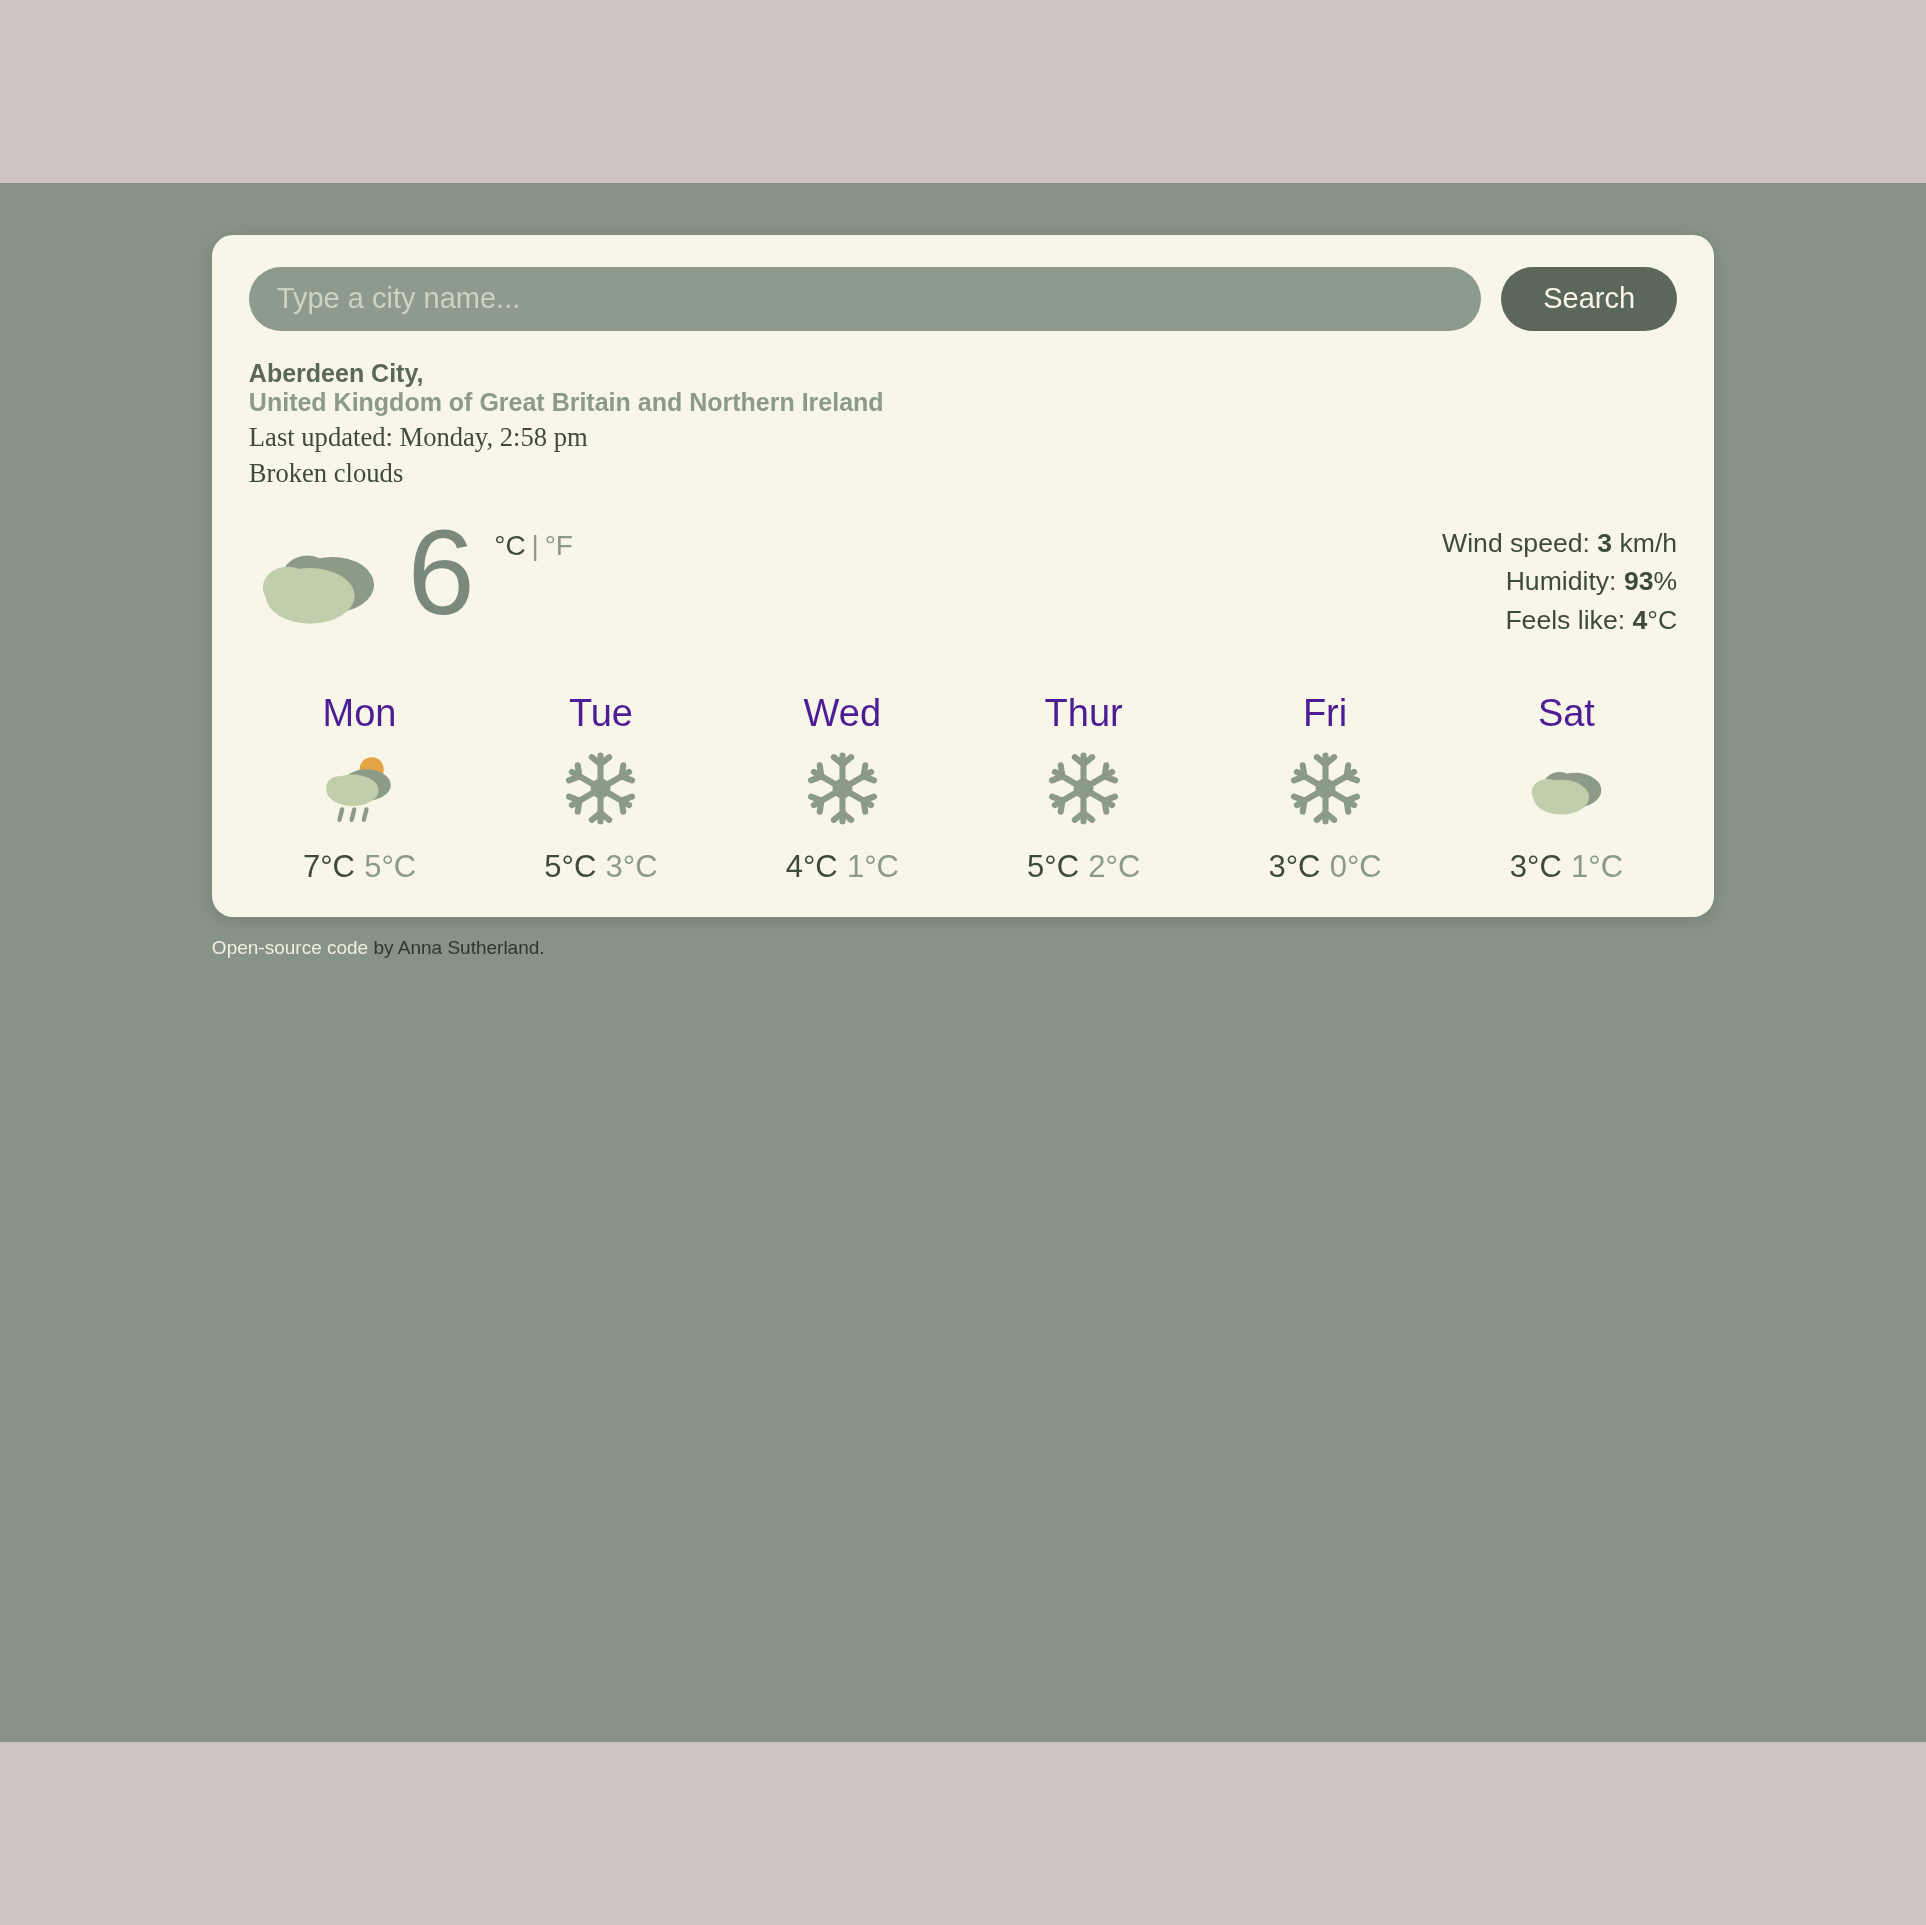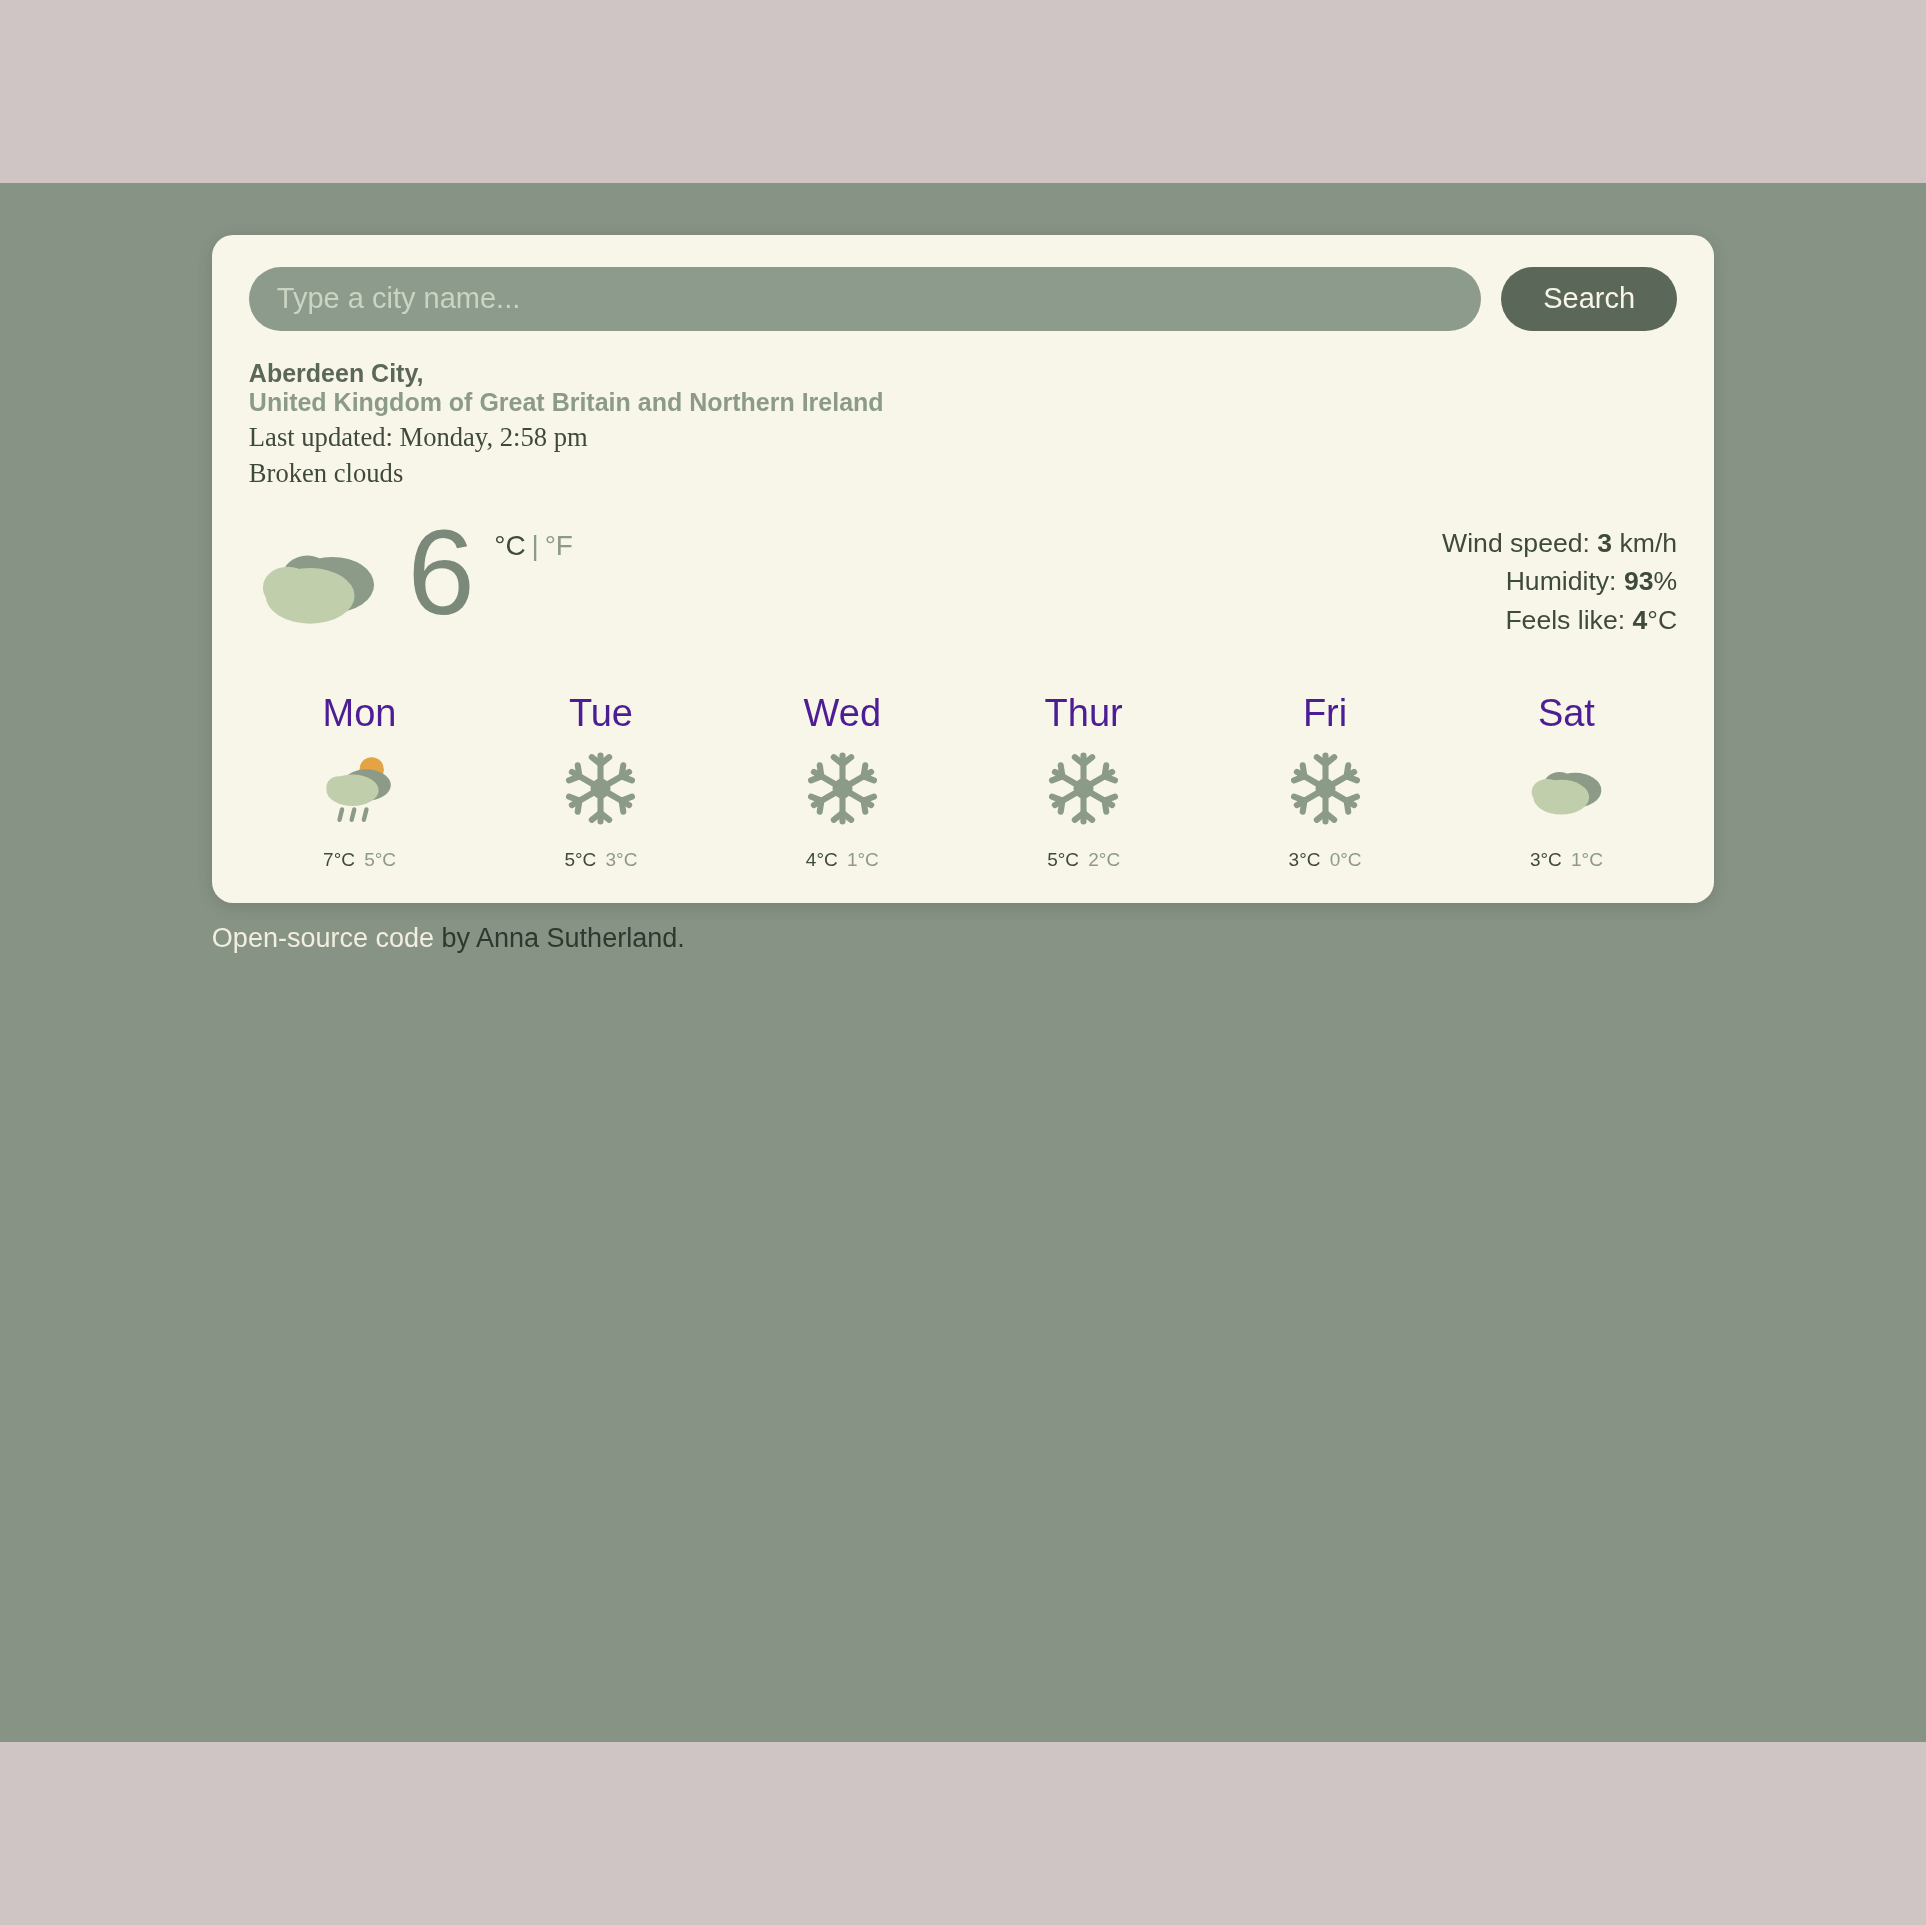--- a/index.html
+++ b/index.html
@@ -120,25 +120,25 @@
   flex-direction: column;
   align-items: center;
   width: 15.5%;
 }
 .fday .dlabel {
   font-size: 38px;
   color: #4c1d95;
   margin-bottom: 10.4px;
 }
 .fday .ficon { width: 87px; height: 87px; margin-bottom: 17.3px; }
-.fday .temps { font-size: 19px; color: #3e4a3c; white-space: nowrap; }
+.fday .temps { font-size: 31px; color: #3e4a3c; white-space: nowrap; }
 .fday .temps .lo { color: #8b9b87; margin-left: 9.2px; }
 .footer {
   margin-top: 19.6px;
-  font-size: 27px;
+  font-size: 19px;
   color: #2f382e;
 }
 .footer a { color: #f2efe0; text-decoration: none; }
 
 
 .cloud-back { fill: #8b9b87; }
 .cloud-front { fill: #c0ceac; }
 .snow-stroke { stroke: #8b9b87; stroke-width: 7; stroke-linecap: round; fill: none; }
 .sun-fill { fill: #e4a444; }
 .rain-stroke { stroke: #8b9b87; stroke-width: 5; stroke-linecap: round; }

